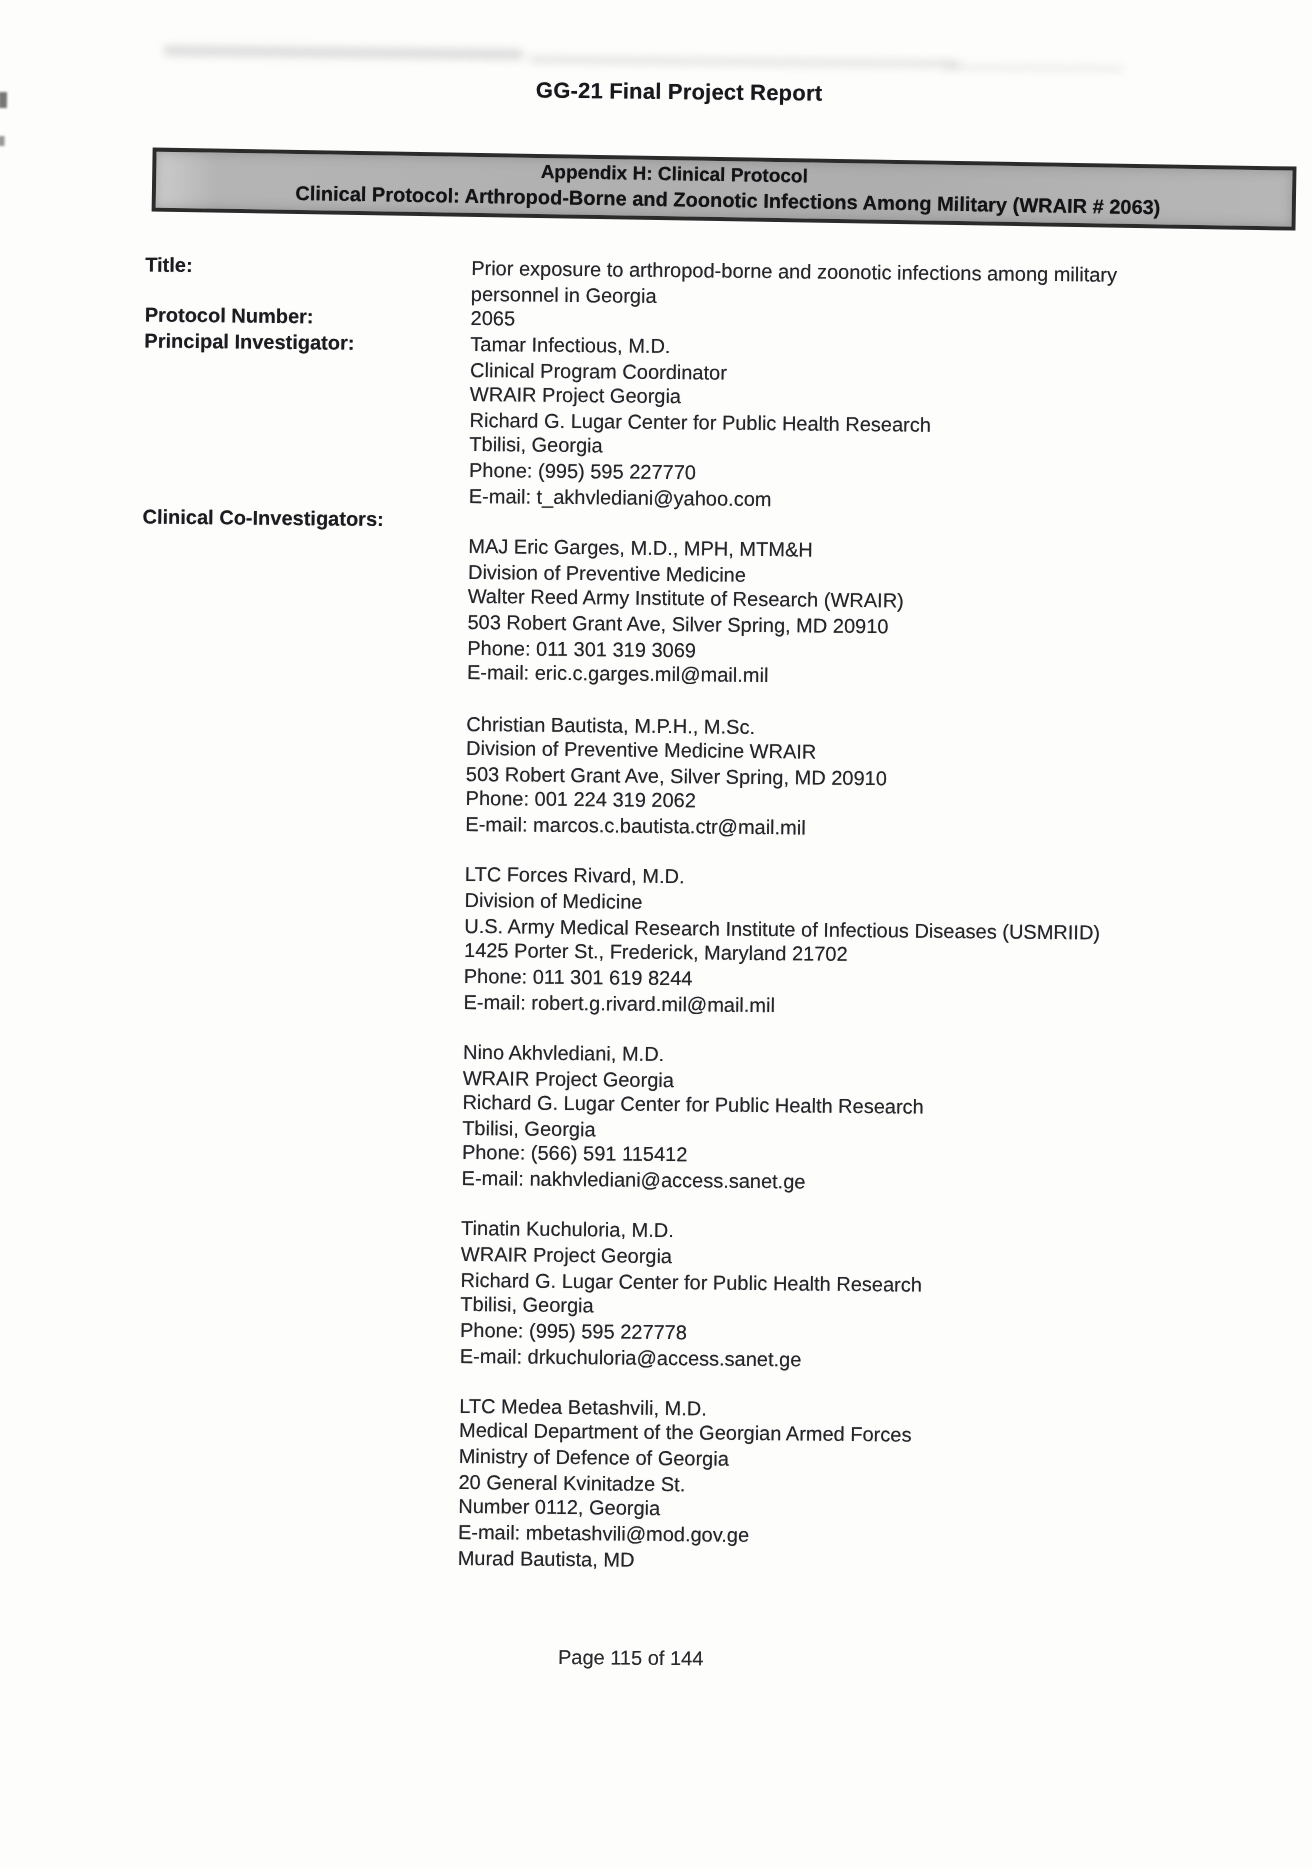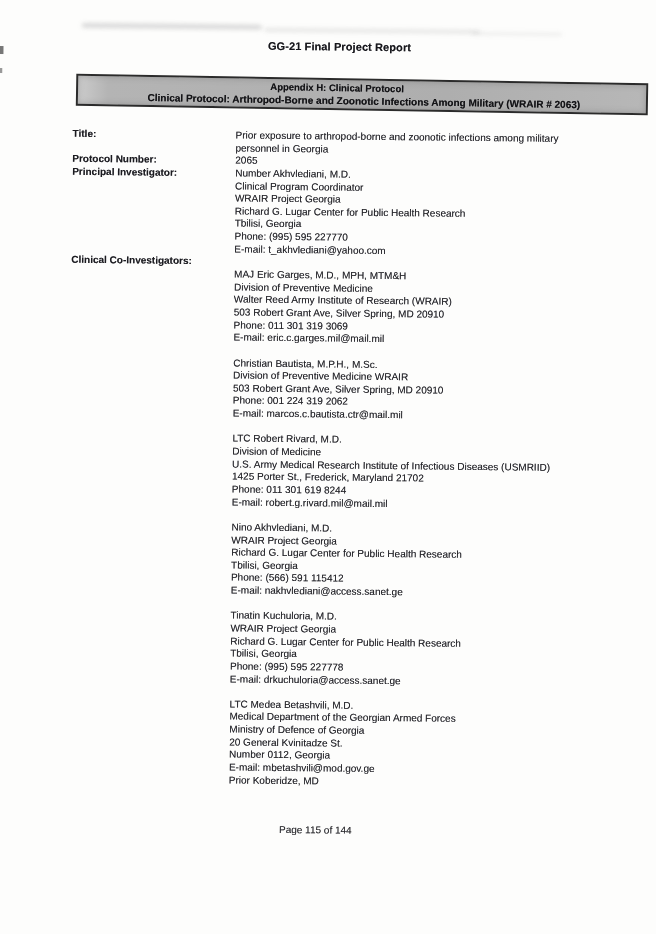--- a/index.html
+++ b/index.html
@@ -100,21 +100,21 @@
         <div class="row">
           <span class="lbl"></span>
           <span class="val">personnel in Georgia</span>
         </div>
         <div class="row">
           <span class="lbl">Protocol Number:</span>
           <span class="val">2065</span>
         </div>
         <div class="row">
           <span class="lbl">Principal Investigator:</span>
-          <span class="val">Number Akhvlediani, M.D.</span>
+          <span class="val">Tamar Infectious, M.D.</span>
         </div>
         <div class="row">
           <span class="lbl"></span>
           <span class="val">Clinical Program Coordinator</span>
         </div>
         <div class="row">
           <span class="lbl"></span>
           <span class="val">WRAIR Project Georgia</span>
         </div>
         <div class="row">
@@ -184,21 +184,21 @@
         <div class="row">
           <span class="lbl"></span>
           <span class="val">E-mail: marcos.c.bautista.ctr@mail.mil</span>
         </div>
         <div class="row">
           <span class="lbl"></span>
           <span class="val"></span>
         </div>
         <div class="row">
           <span class="lbl"></span>
-          <span class="val">LTC Robert Rivard, M.D.</span>
+          <span class="val">LTC Forces Rivard, M.D.</span>
         </div>
         <div class="row">
           <span class="lbl"></span>
           <span class="val">Division of Medicine</span>
         </div>
         <div class="row">
           <span class="lbl"></span>
           <span class="val">U.S. Army Medical Research Institute of Infectious Diseases (USMRIID)</span>
         </div>
         <div class="row">
@@ -292,20 +292,20 @@
         <div class="row">
           <span class="lbl"></span>
           <span class="val">Number 0112, Georgia</span>
         </div>
         <div class="row">
           <span class="lbl"></span>
           <span class="val">E-mail: mbetashvili@mod.gov.ge</span>
         </div>
         <div class="row">
           <span class="lbl"></span>
-          <span class="val">Prior Koberidze, MD</span>
+          <span class="val">Murad Bautista, MD</span>
         </div>
       </div>
 
     <div class="page-footer">Page 115 of 144</div>
 
   </div>
 </div>
 
 </body></html>

